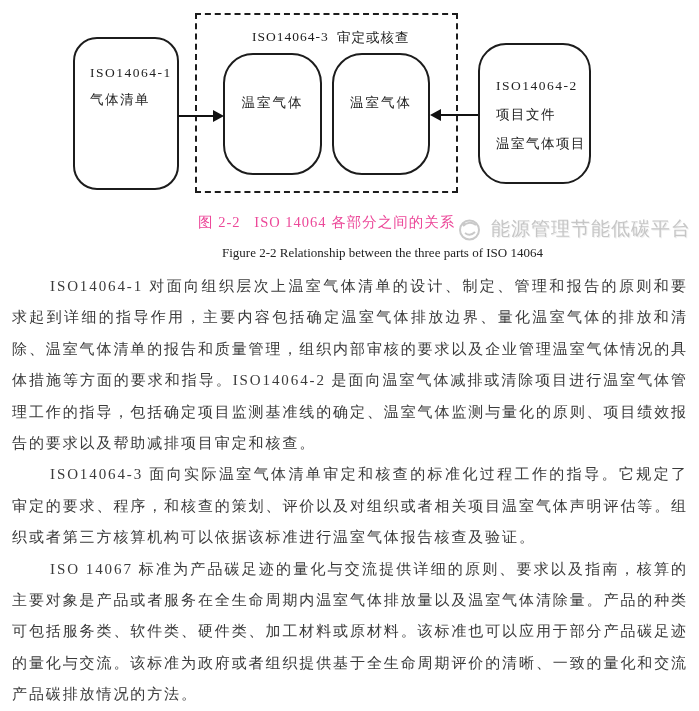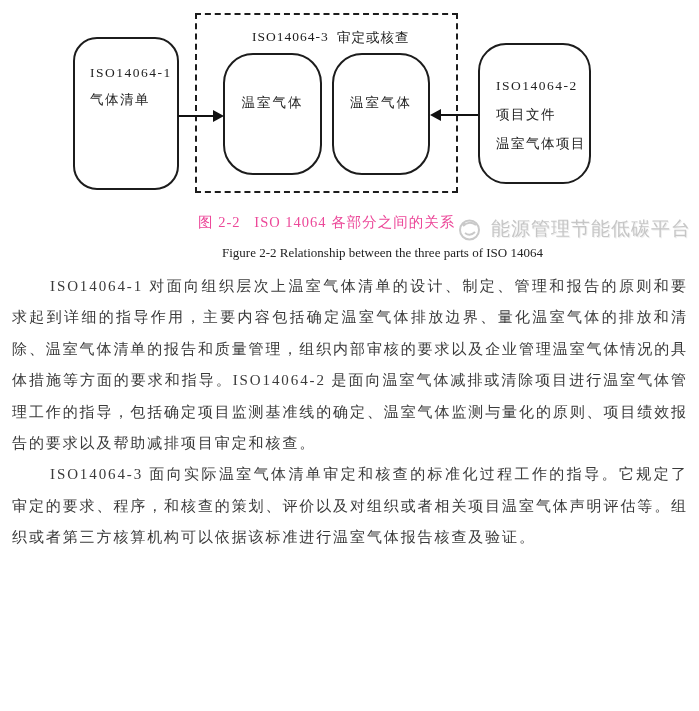--- a/index.html
+++ b/index.html
@@ -94,15 +94,16 @@
       <circle cx="8" cy="8" r="1.4" fill="#c9c9c9"></circle>
     </svg>
     <span class="wm-text">能源管理节能低碳平台</span>
   </div>
 
   <div class="caption-en">Figure 2-2 Relationship between the three parts of ISO 14064</div>
 
   <div class="body-text">
     <p>ISO14064-1 对面向组织层次上温室气体清单的设计、制定、管理和报告的原则和要求起到详细的指导作用，主要内容包括确定温室气体排放边界、量化温室气体的排放和清除、温室气体清单的报告和质量管理，组织内部审核的要求以及企业管理温室气体情况的具体措施等方面的要求和指导。ISO14064-2 是面向温室气体减排或清除项目进行温室气体管理工作的指导，包括确定项目监测基准线的确定、温室气体监测与量化的原则、项目绩效报告的要求以及帮助减排项目审定和核查。</p>
     <p>ISO14064-3 面向实际温室气体清单审定和核查的标准化过程工作的指导。它规定了审定的要求、程序，和核查的策划、评价以及对组织或者相关项目温室气体声明评估等。组织或者第三方核算机构可以依据该标准进行温室气体报告核查及验证。</p>
+    <p>ISO 14067 标准为产品碳足迹的量化与交流提供详细的原则、要求以及指南，核算的主要对象是产品或者服务在全生命周期内温室气体排放量以及温室气体清除量。产品的种类可包括服务类、软件类、硬件类、加工材料或原材料。该标准也可以应用于部分产品碳足迹的量化与交流。该标准为政府或者组织提供基于全生命周期评价的清晰、一致的量化和交流产品碳排放情况的方法。</p>
   </div>
 
 </div>
 
 </body></html>

